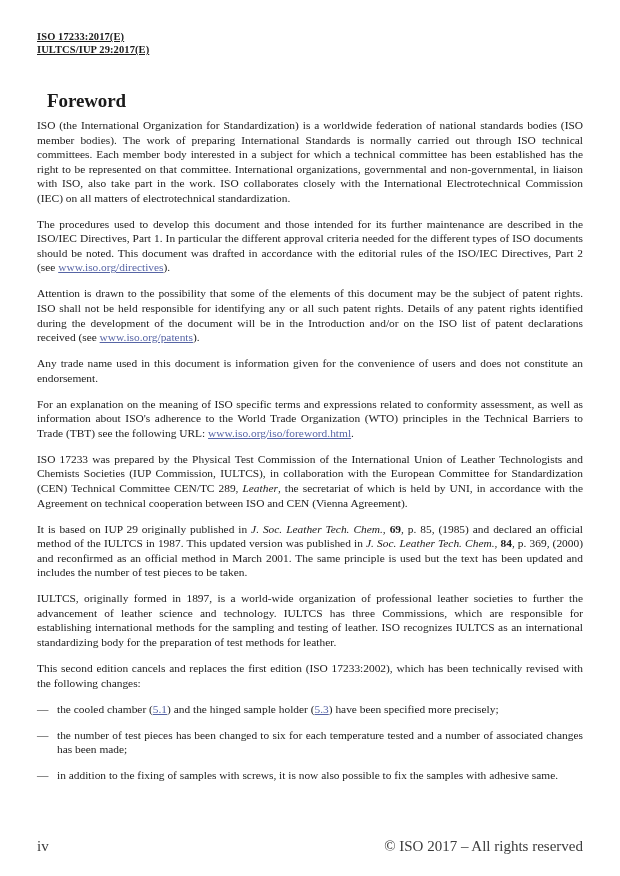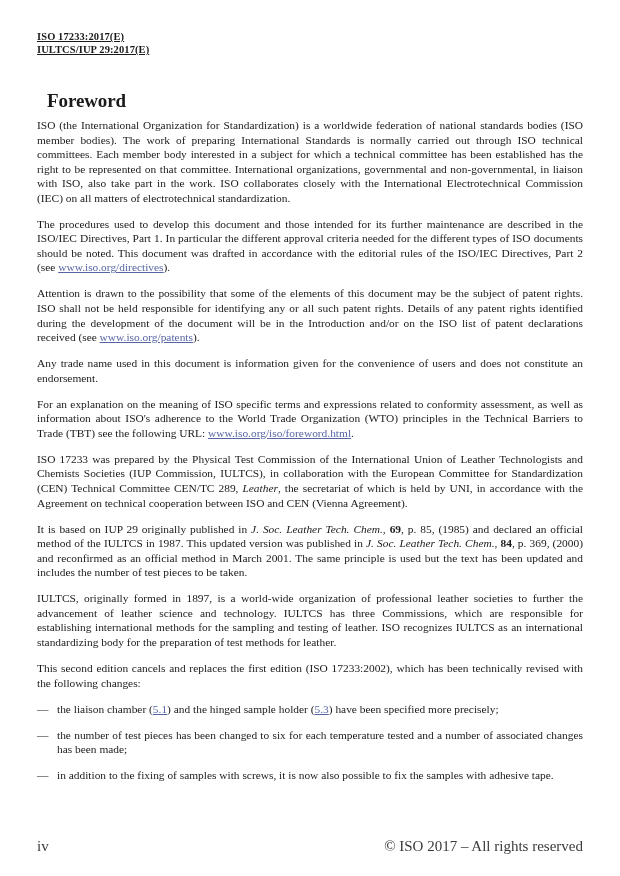--- a/index.html
+++ b/index.html
@@ -117,25 +117,25 @@
       <p class="para"><span>For an explanation on the meaning of ISO specific terms and expressions related to conformity assessment, as well as information about ISO's adherence to the World Trade Organization (WTO) principles in the Technical Barriers to Trade (TBT) see the following URL: </span><a class="lnk" href="#">www.iso.org/iso/foreword.html</a><span>.</span></p>
 
       <p class="para"><span>ISO 17233 was prepared by the Physical Test Commission of the International Union of Leather Technologists and Chemists Societies (IUP Commission, IULTCS), in collaboration with the European Committee for Standardization (CEN) Technical Committee CEN/TC 289, </span><i>Leather</i><span>, the secretariat of which is held by UNI, in accordance with the Agreement on technical cooperation between ISO and CEN (Vienna Agreement).</span></p>
 
       <p class="para"><span>It is based on IUP 29 originally published in </span><i>J. Soc. Leather Tech. Chem.</i><span>, </span><b>69</b><span>, p. 85, (1985) and declared an official method of the IULTCS in 1987. This updated version was published in </span><i>J. Soc. Leather Tech. Chem.</i><span>, </span><b>84</b><span>, p. 369, (2000) and reconfirmed as an official method in March 2001. The same principle is used but the text has been updated and includes the number of test pieces to be taken.</span></p>
 
       <p class="para">IULTCS, originally formed in 1897, is a world-wide organization of professional leather societies to further the advancement of leather science and technology. IULTCS has three Commissions, which are responsible for establishing international methods for the sampling and testing of leather. ISO recognizes IULTCS as an international standardizing body for the preparation of test methods for leather.</p>
 
       <p class="para">This second edition cancels and replaces the first edition (ISO 17233:2002), which has been technically revised with the following changes:</p>
 
-      <div class="li"><span class="dash">—</span><span>the liaison chamber (</span><a class="lnk" href="#">5.1</a><span>) and the hinged sample holder (</span><a class="lnk" href="#">5.3</a><span>) have been specified more precisely;</span></div>
+      <div class="li"><span class="dash">—</span><span>the cooled chamber (</span><a class="lnk" href="#">5.1</a><span>) and the hinged sample holder (</span><a class="lnk" href="#">5.3</a><span>) have been specified more precisely;</span></div>
 
       <div class="li"><span class="dash">—</span><span>the number of test pieces has been changed to six for each temperature tested and a number of associated changes has been made;</span></div>
 
-      <div class="li"><span class="dash">—</span><span>in addition to the fixing of samples with screws, it is now also possible to fix the samples with adhesive tape.</span></div>
+      <div class="li"><span class="dash">—</span><span>in addition to the fixing of samples with screws, it is now also possible to fix the samples with adhesive same.</span></div>
 
     </div>
   </div>
 
   <div class="footer">
     <span class="pg">iv</span>
     <span>© ISO 2017 – All rights reserved</span>
   </div>
 
 </div>

